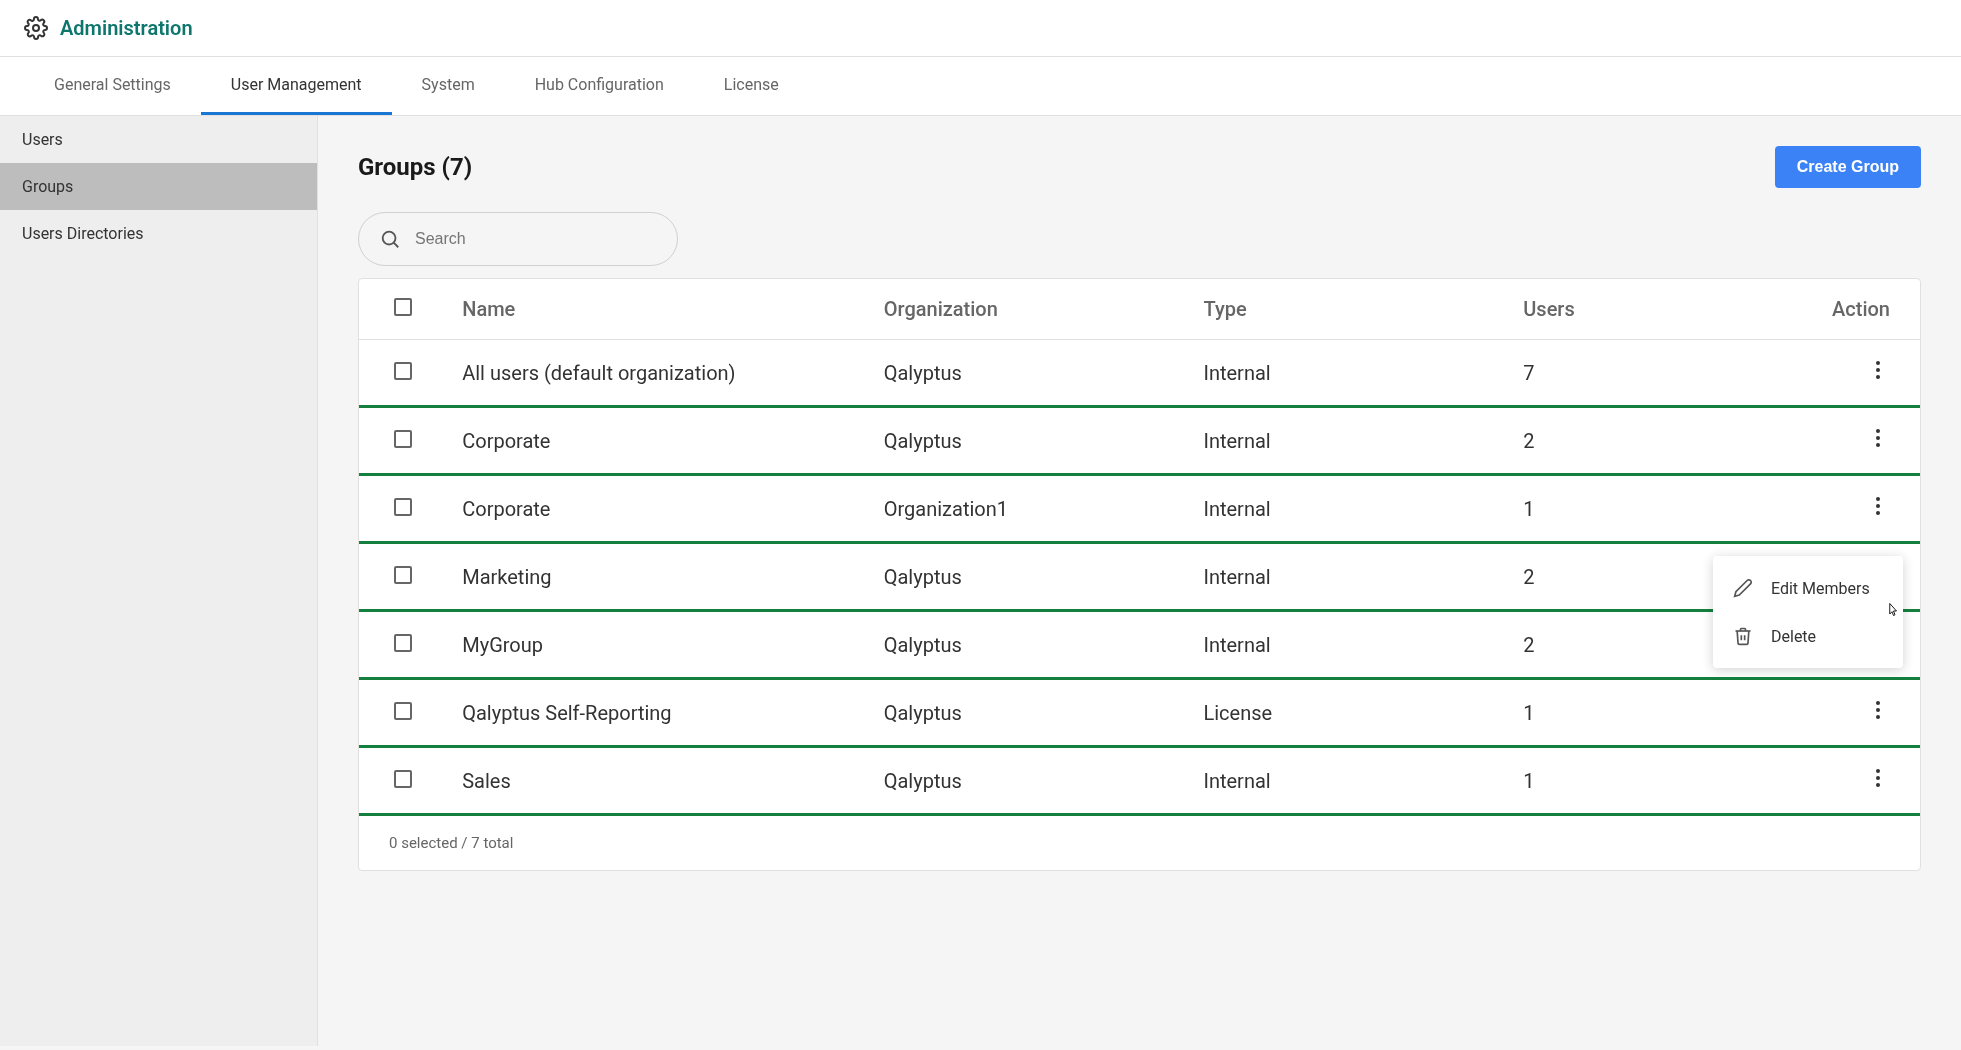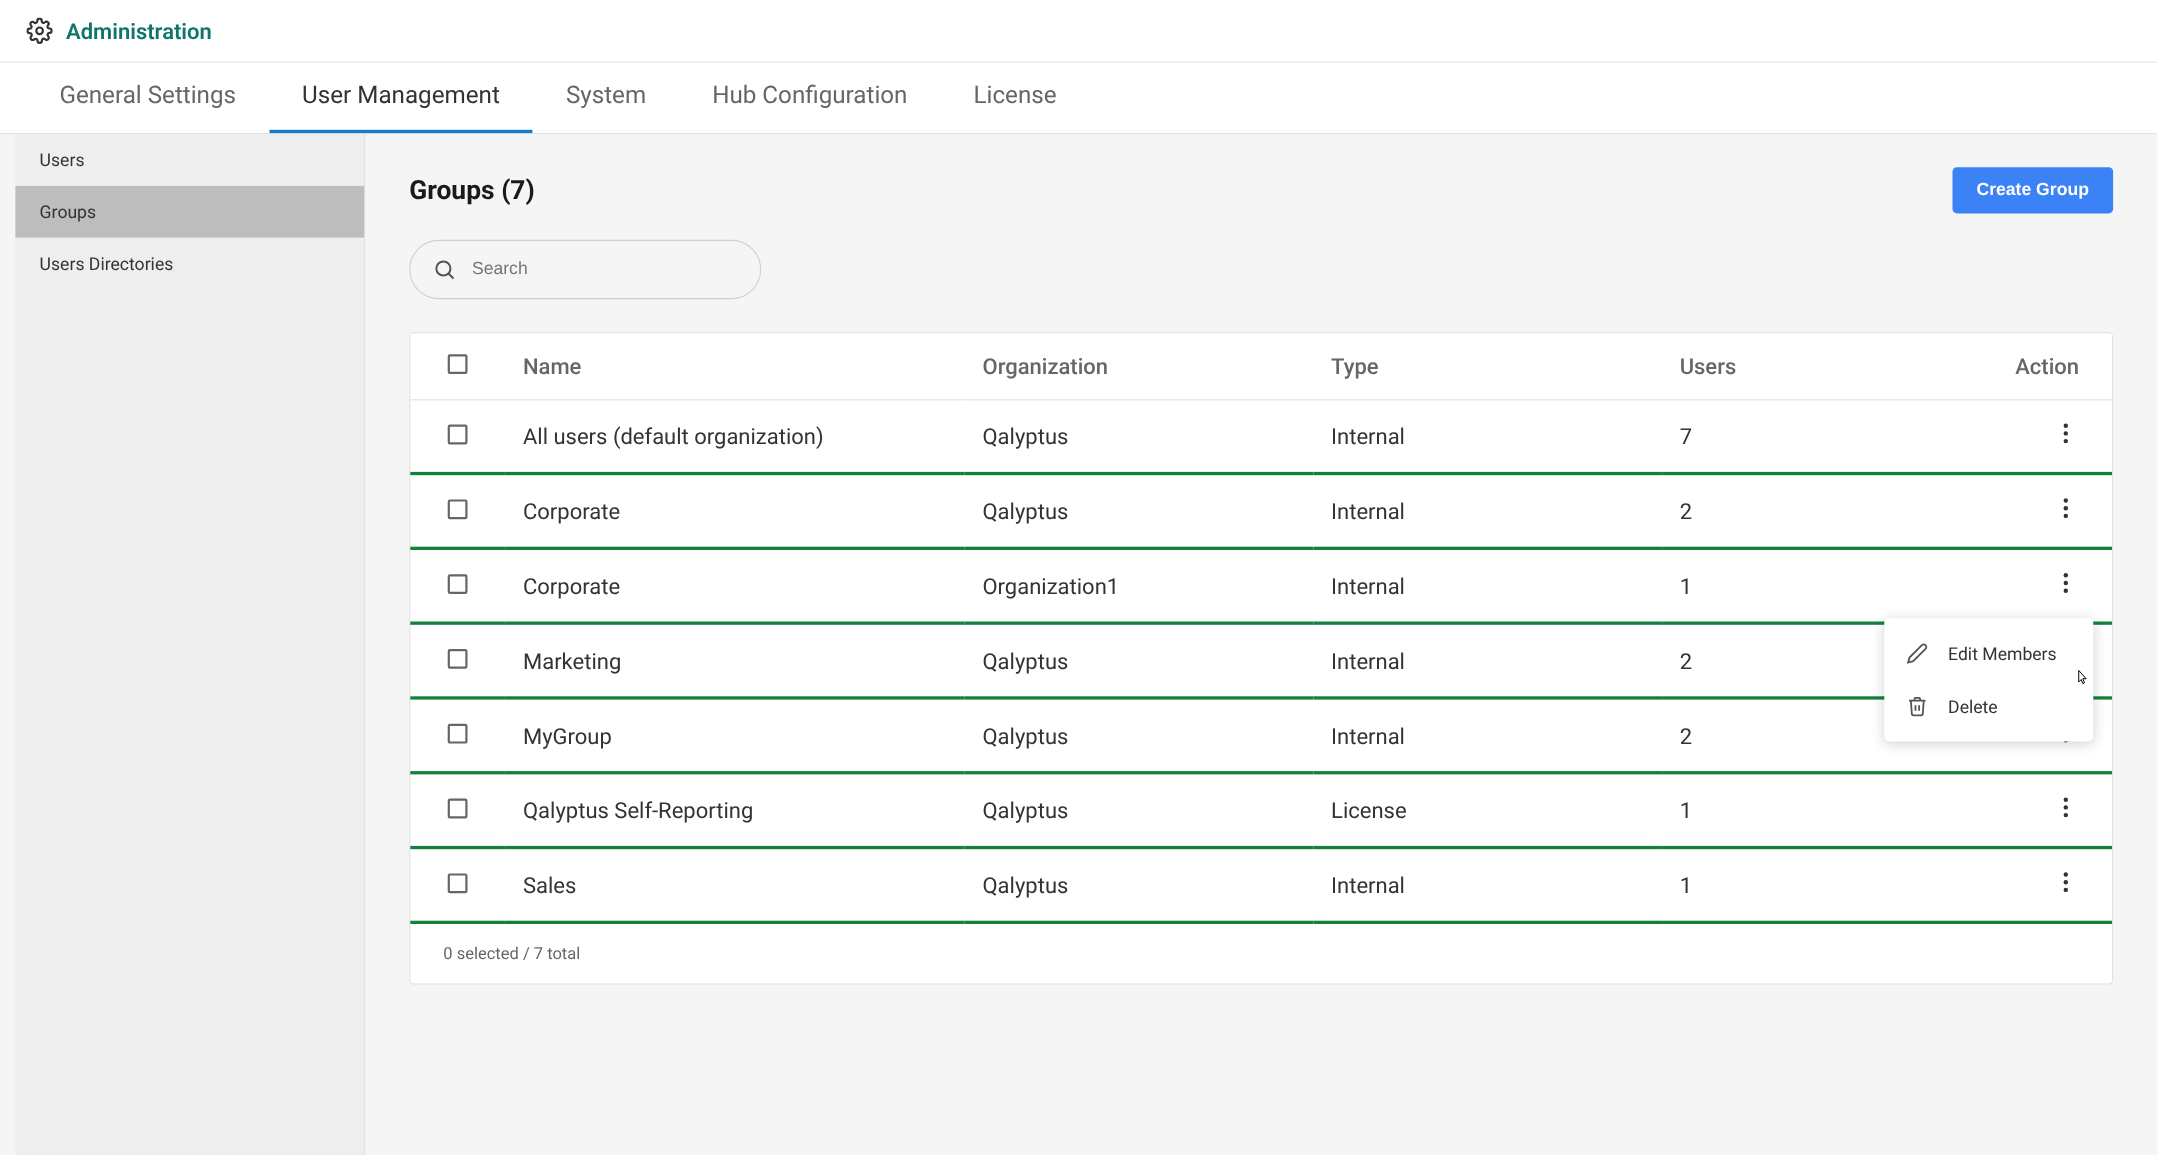--- a/index.html
+++ b/index.html
@@ -39,35 +39,34 @@
     
     .tabs {
       background: #fff;
       border-bottom: 1px solid #e0e0e0;
       display: flex;
       padding: 0 24px;
     }
     
     .tab {
       padding: 18px 30px;
-      font-size: 22px;
+      font-size: 16px;
       color: #666;
       cursor: pointer;
       border-bottom: 3px solid transparent;
     }
     
     .tab.active {
       color: #333;
       border-bottom-color: #1976d2;
     }
     
     .layout {
       display: flex;
       min-height: calc(100vh - 120px);
-      padding-left: 14px;
     }
     
     .sidebar {
       width: 318px;
       background: #eeeeee;
       border-right: 1px solid #e0e0e0;
     }
     
     .sidebar-item {
       padding: 14px 22px;
@@ -112,21 +111,21 @@
     
     .search-wrapper {
       display: flex;
       align-items: center;
       border: 1px solid #d0d0d0;
       border-radius: 28px;
       padding: 0 20px;
       width: 320px;
       height: 54px;
       background: #f5f5f5;
-      margin-bottom: 30px;
+      margin-bottom: 12px;
     }
     
     .search-icon {
       width: 22px;
       height: 22px;
       margin-right: 14px;
       color: #555;
     }
     
     .search-input {

